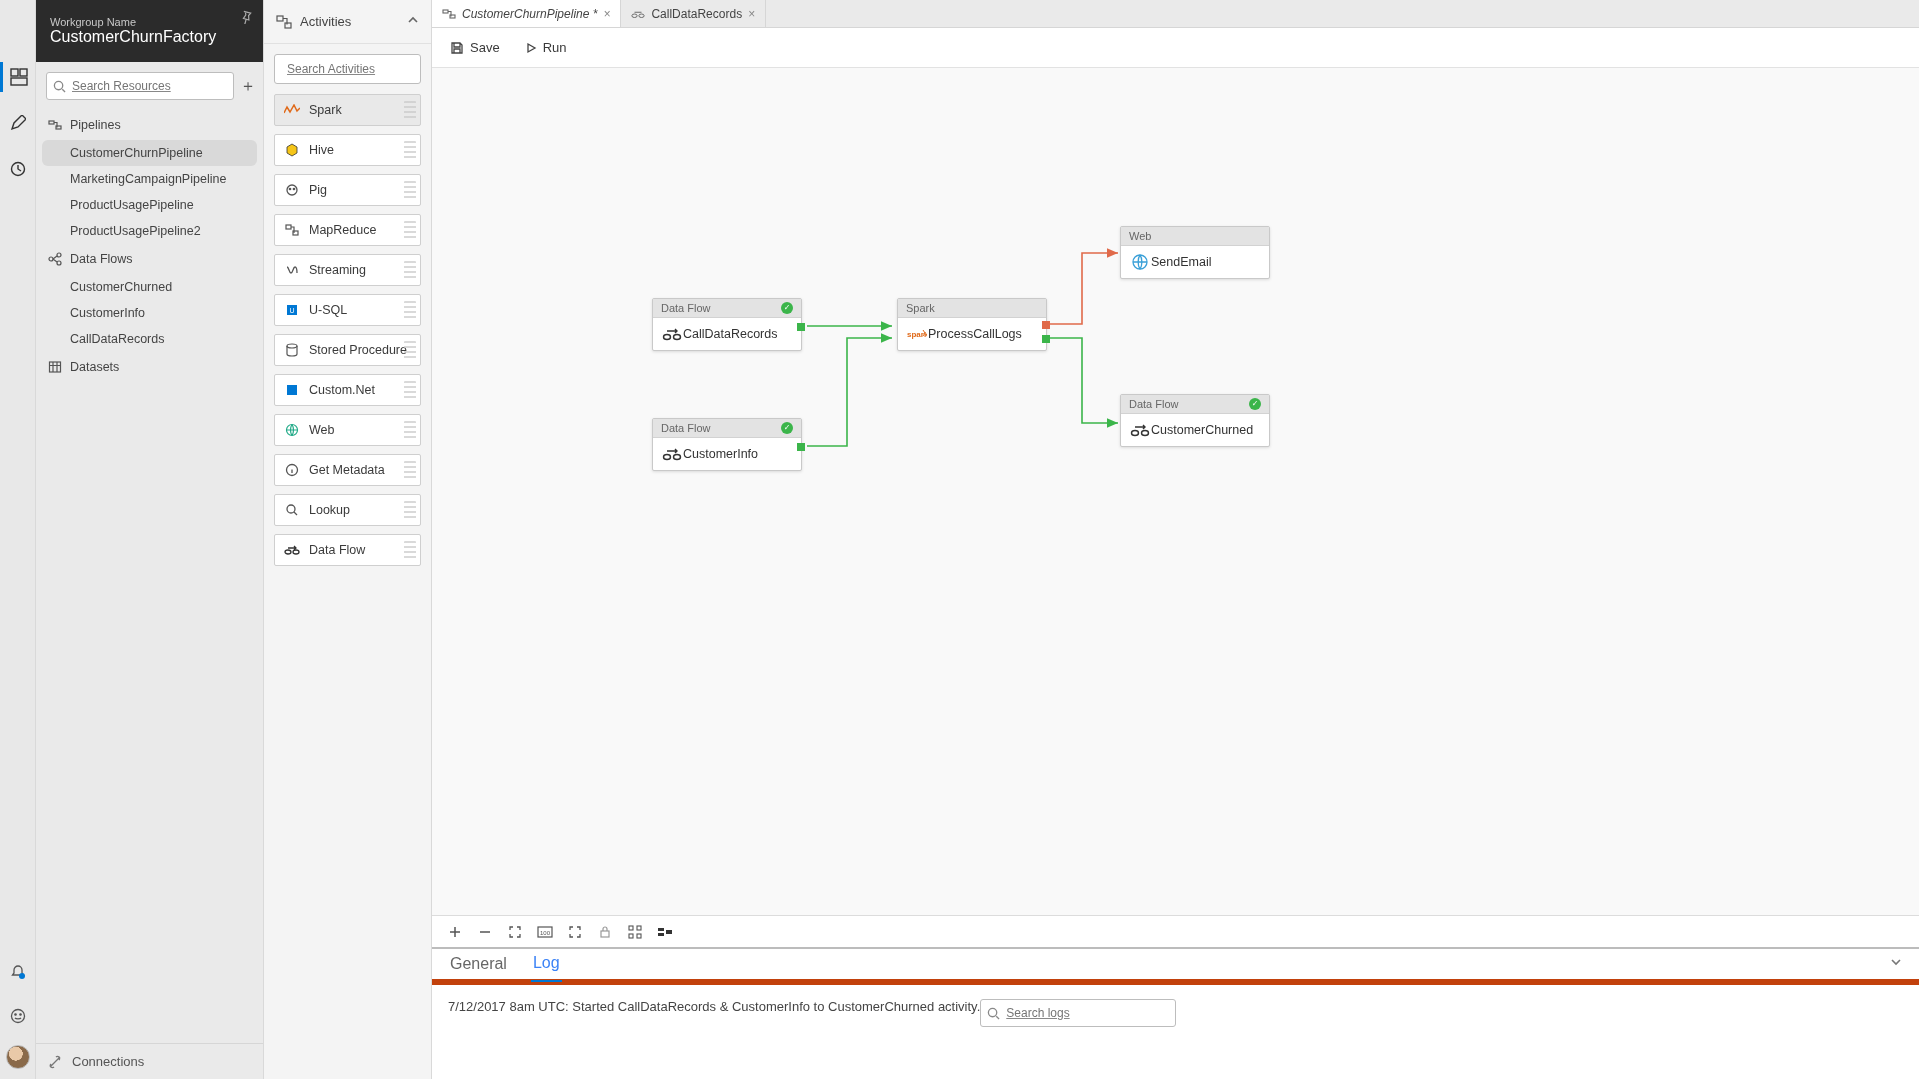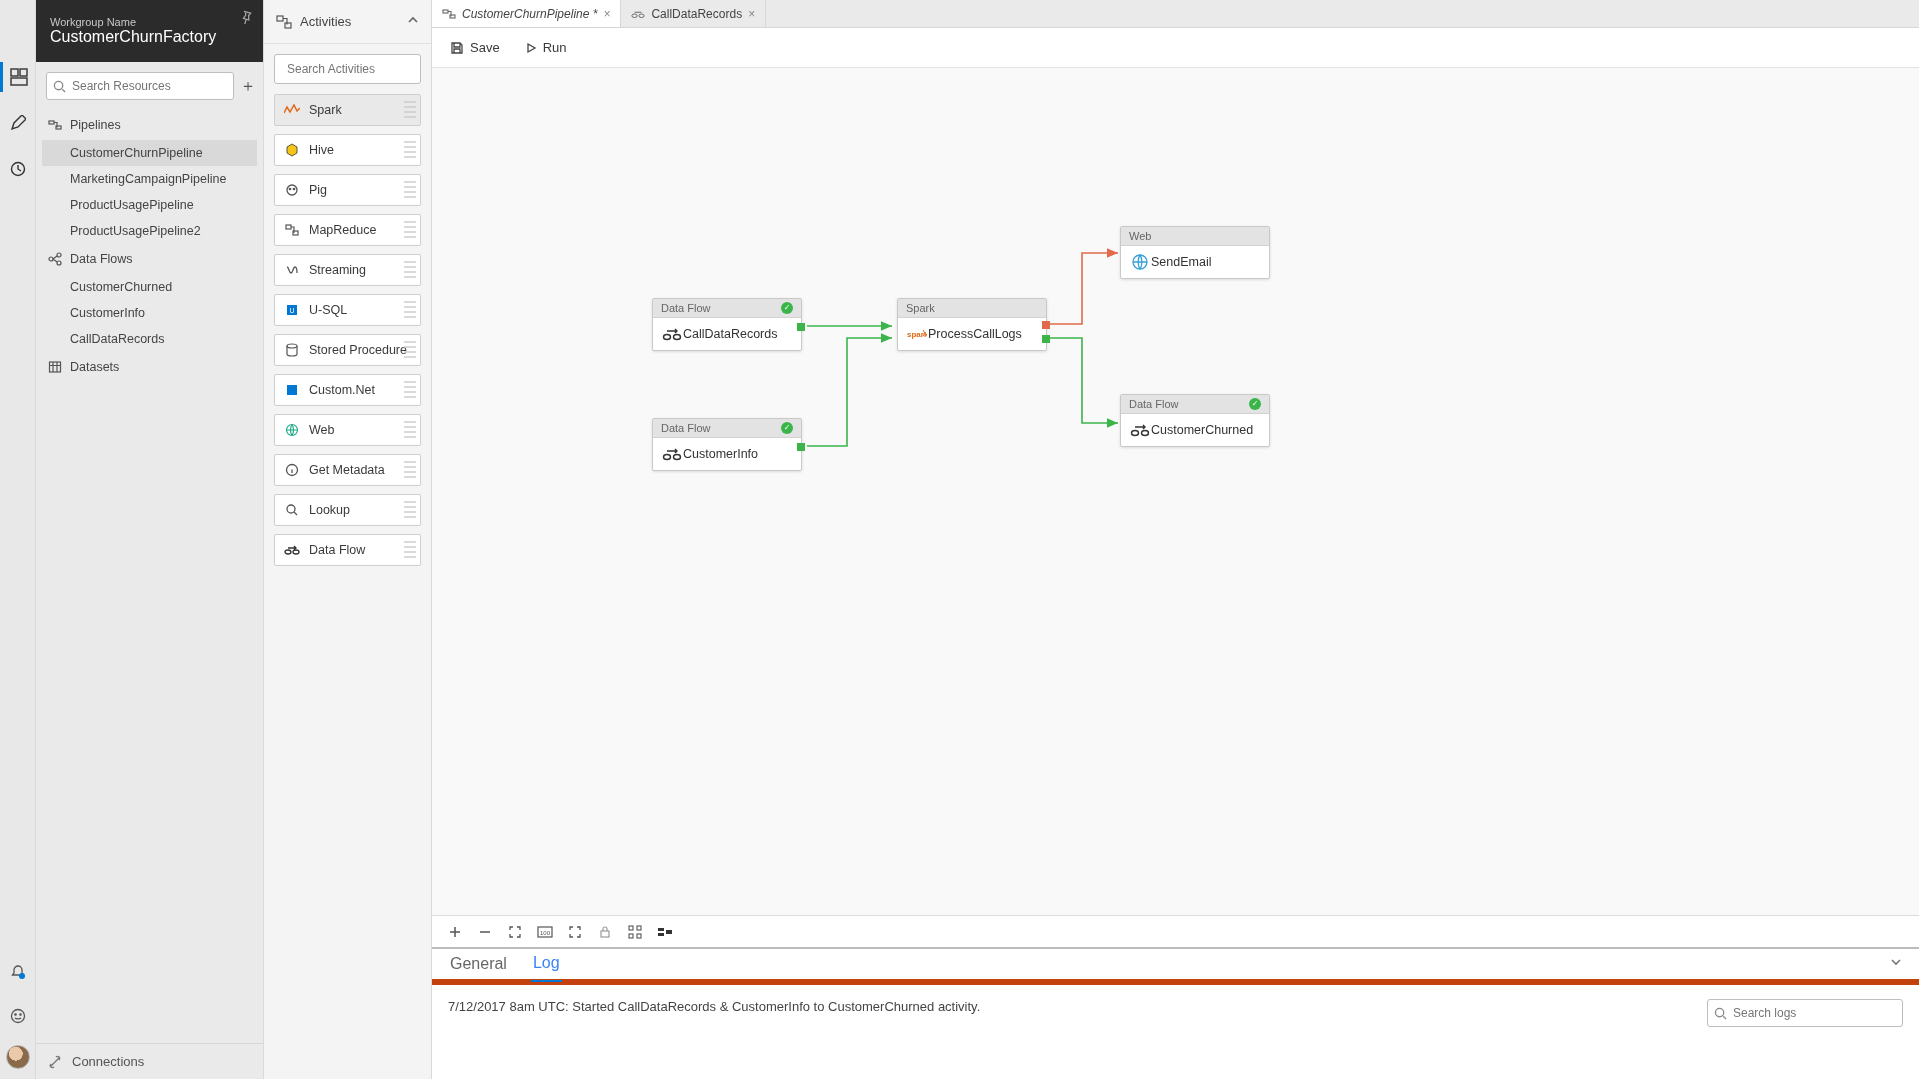--- a/index.html
+++ b/index.html
@@ -14,27 +14,27 @@
   .rail-bottom { position: absolute; bottom: 10px; display:flex; flex-direction:column; gap:14px; align-items:center; }
   .avatar { width: 24px; height:24px; border-radius:50%; background: radial-gradient(circle at 40% 35%, #e9c9a8 0 35%, #8a6a4a 36% 100%); border:1px solid #bbb; }
 
   
   .sidebar { width: 228px; background: #eaeaea; display:flex; flex-direction:column; border-right:1px solid #d9d9d9; }
   .sidebar-header { background:#2b2b2b; color:#fff; height:62px; padding:10px 14px; position:relative; display:flex; flex-direction:column; justify-content:center; }
   .sidebar-header .wg { font-size:11px; color:#c8c8c8; }
   .sidebar-header .name { font-size:16px; font-weight:400; }
   .pin { position:absolute; right:10px; top:10px; color:#aaa; font-size:13px; }
   .search-row { display:flex; align-items:center; gap:6px; padding:10px 10px 6px 10px; }
-  .search-box { flex:1; display:flex; align-items:center; background:#fff; border:1px solid #bdbdbd; border-radius:3px; height:28px; padding:0 6px; color:#888; font-size:12px; gap:6px;}
+  .search-box { flex:1; display:flex; align-items:center; background:#fff; border:1px solid #bdbdbd; border-radius:3px; height:28px; padding:0 6px; color:#888; font-size:12px; gap:6px;text-decoration:underline;}
   .search-box input { border:none; outline:none; flex:1; font-size:12px; color:#444; background:transparent;}
   .plus-btn { width:22px; height:22px; display:flex; align-items:center; justify-content:center; color:#555; cursor:pointer; font-size:16px;}
   .tree { padding:4px 6px; font-size:12.5px; color:#444; }
   .tree .group { display:flex; align-items:center; gap:8px; padding:8px 6px; cursor:pointer; }
   .tree .group svg { flex-shrink:0; }
-  .tree .leaf { padding:6px 4px 6px 28px; cursor:pointer; }
+  .tree .leaf { padding:6px 4px 6px 28px; cursor:pointer;border-radius:6px; }
   .tree .leaf.selected { background:#d9d9d9; }
   .sidebar-footer { margin-top:auto; border-top:1px solid #d6d6d6; padding:10px 12px; display:flex; align-items:center; gap:10px; font-size:13px; color:#555; cursor:pointer; }
 
   
   .activities { width: 168px; background:#f4f4f4; border-right:1px solid #d9d9d9; display:flex; flex-direction:column; }
   .act-header { height:44px; display:flex; align-items:center; justify-content:space-between; padding:1px 12px; border-bottom:1px solid #e1e1e1; font-size:13px; color:#444; }
   .act-header .left { display:flex; align-items:center; gap:8px; }
   .act-search { margin:10px; }
   .act-search .search-box { height:30px; }
   .act-list { padding:0 10px; display:flex; flex-direction:column; gap:8px; }
@@ -71,21 +71,21 @@
   
   .canvas-toolbar { position:absolute; left:0; right:0; bottom:0; height:34px; border-top:1px solid #dcdcdc; border-bottom:2px solid #bcbcbc; background:#fff; display:flex; align-items:center; gap:12px; padding:0 14px; color:#555; }
   .ctb { width:18px; height:18px; display:flex; align-items:center; justify-content:center; cursor:pointer; }
 
   
   .bottom { height:130px; background:#fff; display:flex; flex-direction:column; }
   .btabs { height:36px; display:flex; align-items:center; gap:22px; padding:0 16px; border-bottom:6px solid #c2410c; font-size:16px; color:#666; position:relative;}
   .btab { cursor:pointer; padding:8px 2px; }
   .btab.active { color:#3b82f6; border-bottom:2px solid #0078d4; }
   .collapse { margin-left:auto; color:#777; cursor:pointer; }
-  .log-body { flex:1; display:flex; align-items:flex-start; justify-content:space-between; padding:14px 16px; font-size:13px; color:#444;}
+  .log-body { flex:1; display:flex; align-items:flex-start; justify-content:flex-start; padding:14px 16px; font-size:13px; color:#444;}
   .log-search { width:196px; }
   .log-search .search-box { height:28px; }
 </style>
 </head>
 <body>
 
 <div class="app">
 
   <div class="icon-rail">
     <div class="rail-item active">

